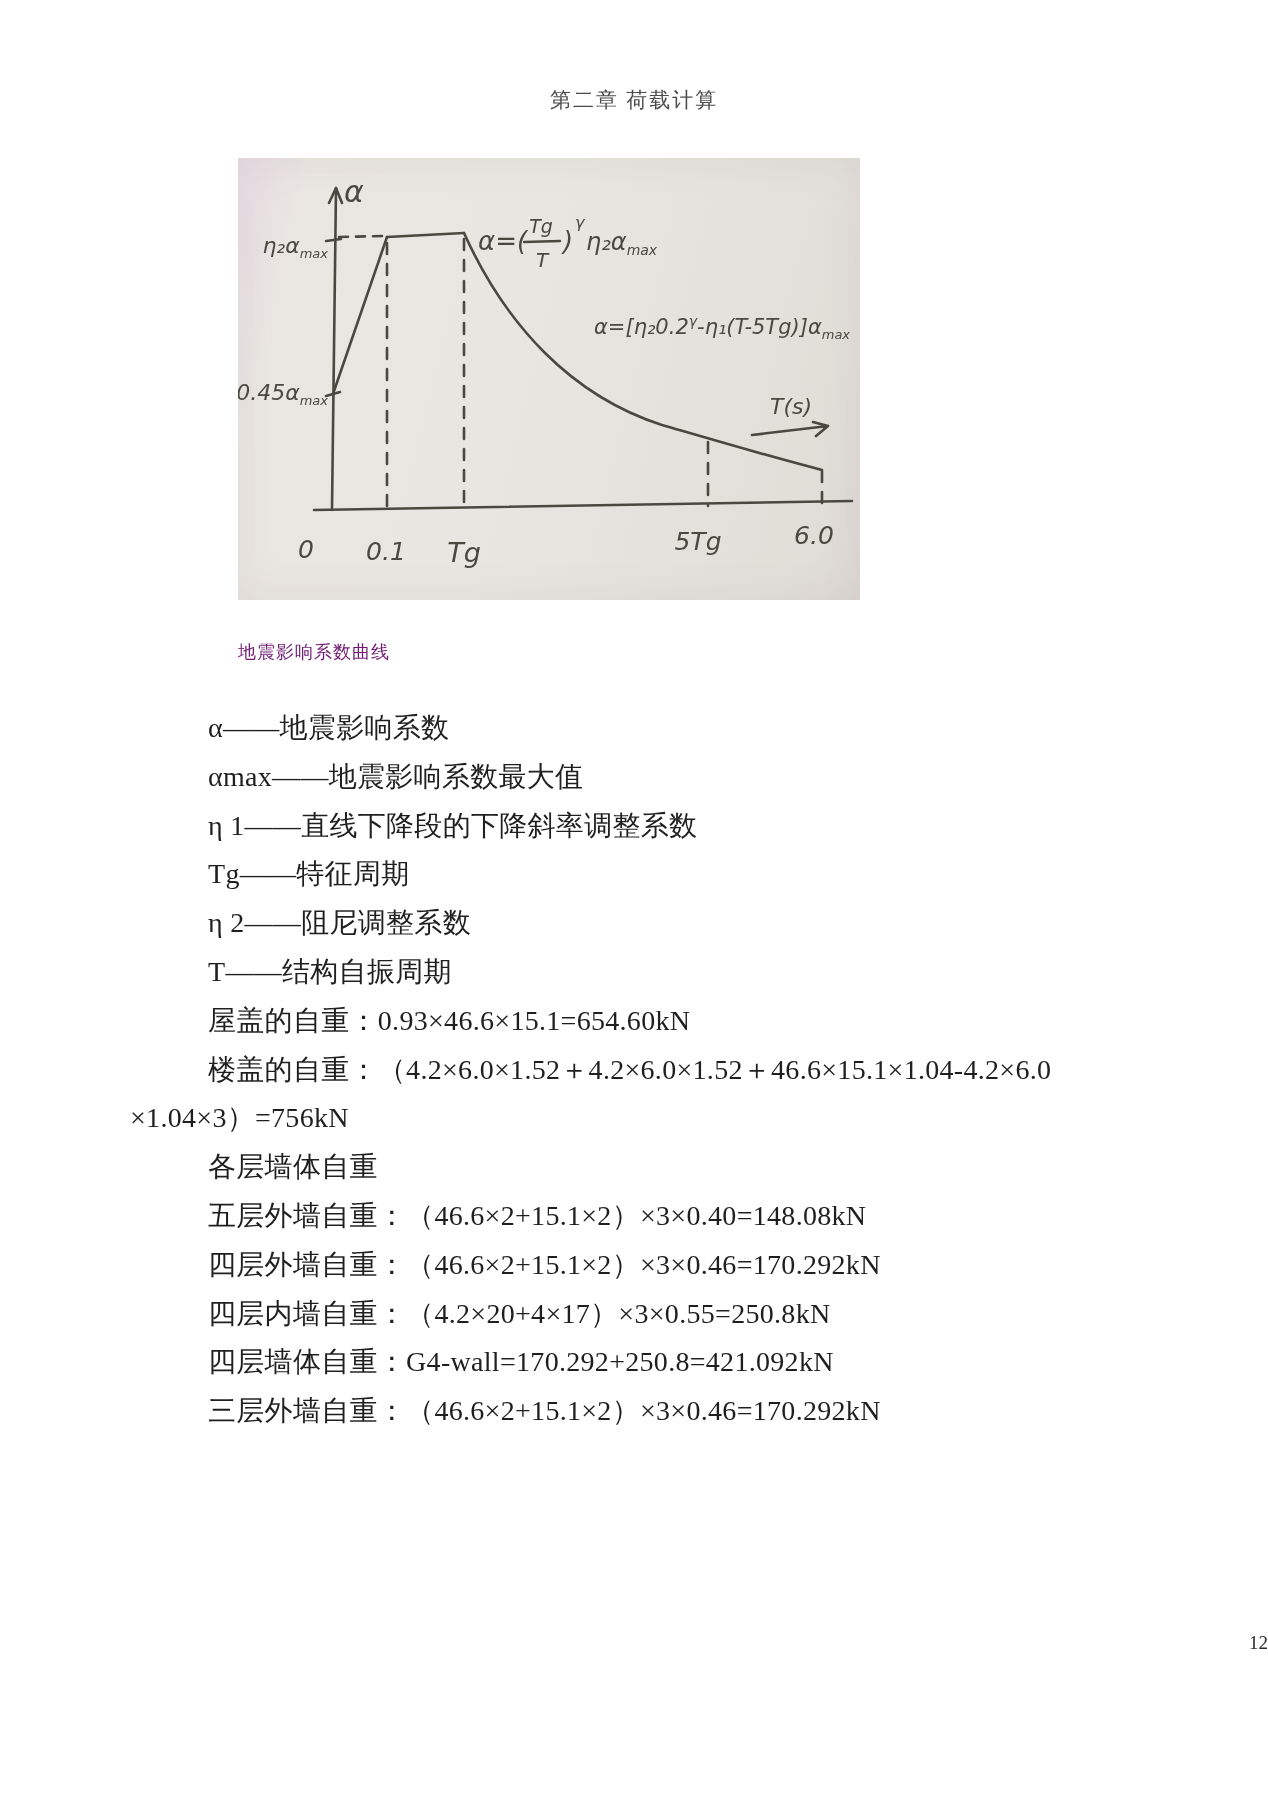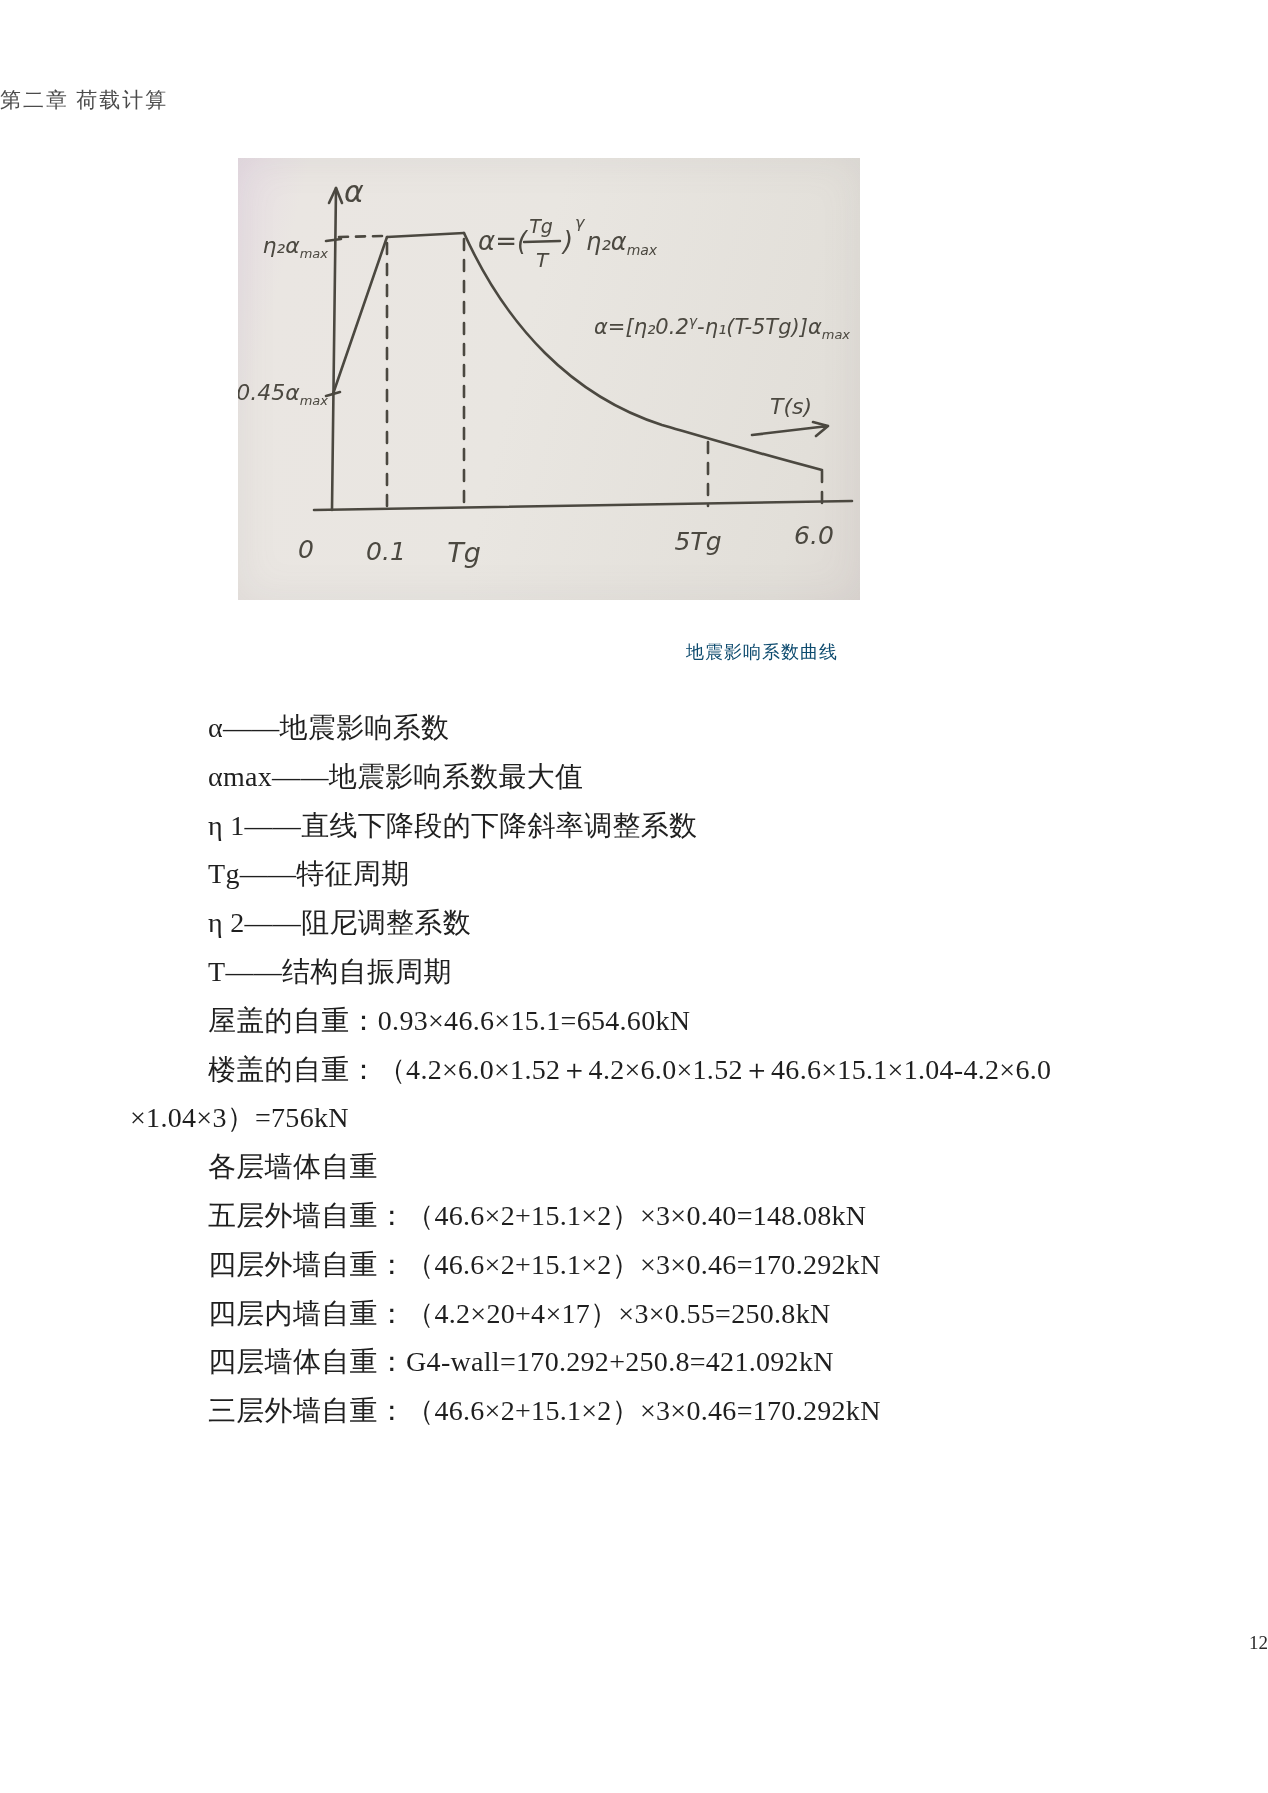--- a/index.html
+++ b/index.html
@@ -6,33 +6,33 @@
   body{
     width:1268px;height:1793px;
     background:#ffffff;
     position:relative;
     font-family:"Liberation Serif","DejaVu Serif",serif;
     color:#1f1f1f;
     overflow:hidden;
   }
   .chapter-header{
     position:absolute;top:86px;left:0;width:100%;
-    font-size:21px;color:#4b4b4b;
+    text-align:center;font-size:21px;color:#4b4b4b;
     letter-spacing:2px;
   }
   .photo{
     position:absolute;left:238px;top:158px;width:622px;height:442px;
     background:linear-gradient(104deg,#e7dde4 0%,#eae6e2 10%,#e9e6e1 45%,#e2dfd9 88%,#ded9d4 100%);
     box-shadow:inset 0 0 40px rgba(120,110,120,0.10);
   }
   .photo svg{display:block;}
   .hand{font-family:"DejaVu Sans",sans-serif;font-style:italic;fill:#4b4840;}
   .caption{
     position:absolute;left:238px;top:640px;width:600px;
-    text-align:right;font-size:18px;color:#0c4a6e;letter-spacing:1px;
+    text-align:left;font-size:18px;color:#701a75;letter-spacing:1px;
   }
   .content{
     position:absolute;left:130px;top:704px;width:1060px;
   }
   .content .line{
     height:48.8px;line-height:48.8px;
     font-size:28px;white-space:nowrap;
     padding-left:78px;letter-spacing:0.3px;
   }
   .content .line.continuation{padding-left:0;}

